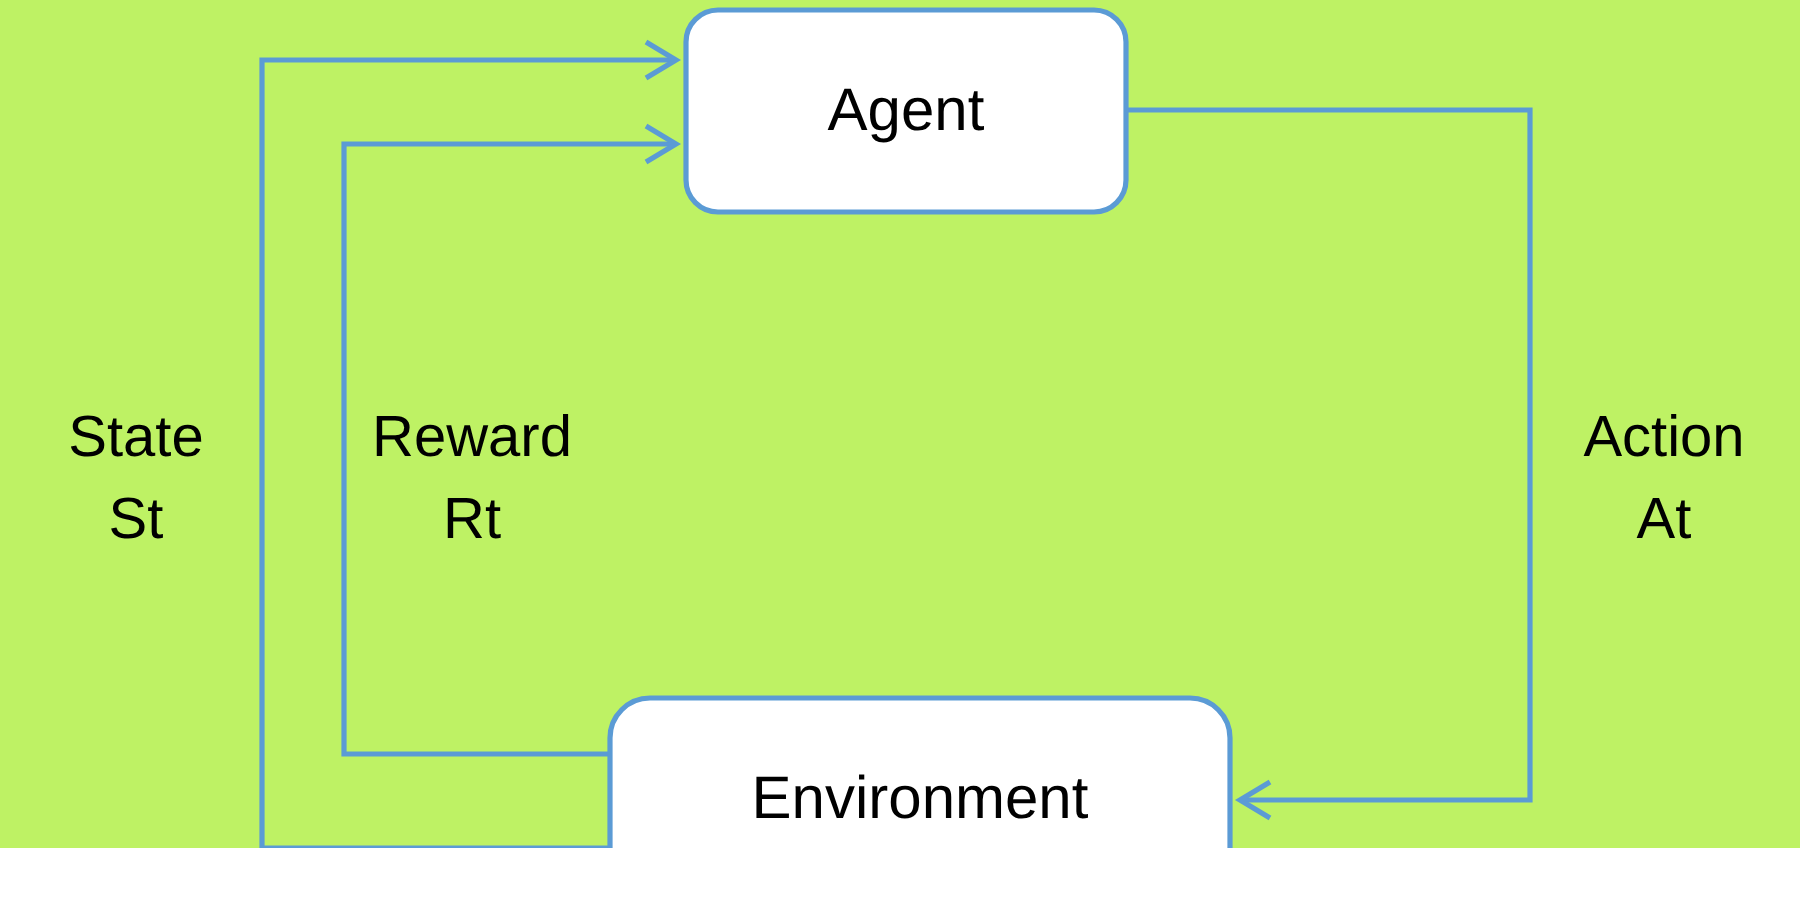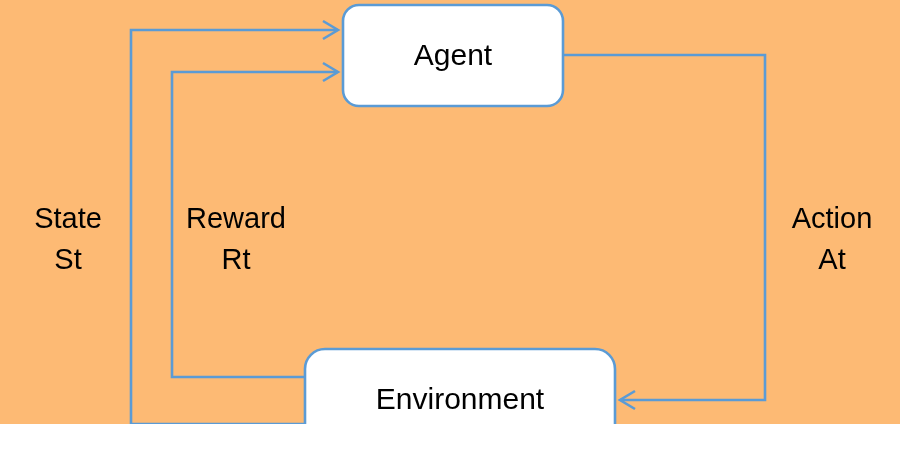--- a/index.html
+++ b/index.html
@@ -4,21 +4,21 @@
 <style>
   html, body {
     margin: 0;
     padding: 0;
     background: #ffffff;
   }
   #canvas {
     position: relative;
     width: 900px;
     height: 424px;
-    background: #fdba74;
+    background: #bef264;
     overflow: hidden;
     font-family: "Liberation Sans", "DejaVu Sans", sans-serif;
   }
   #diagram-svg {
     position: absolute;
     left: 0;
     top: 0;
     width: 900px;
     height: 456px;
   }

